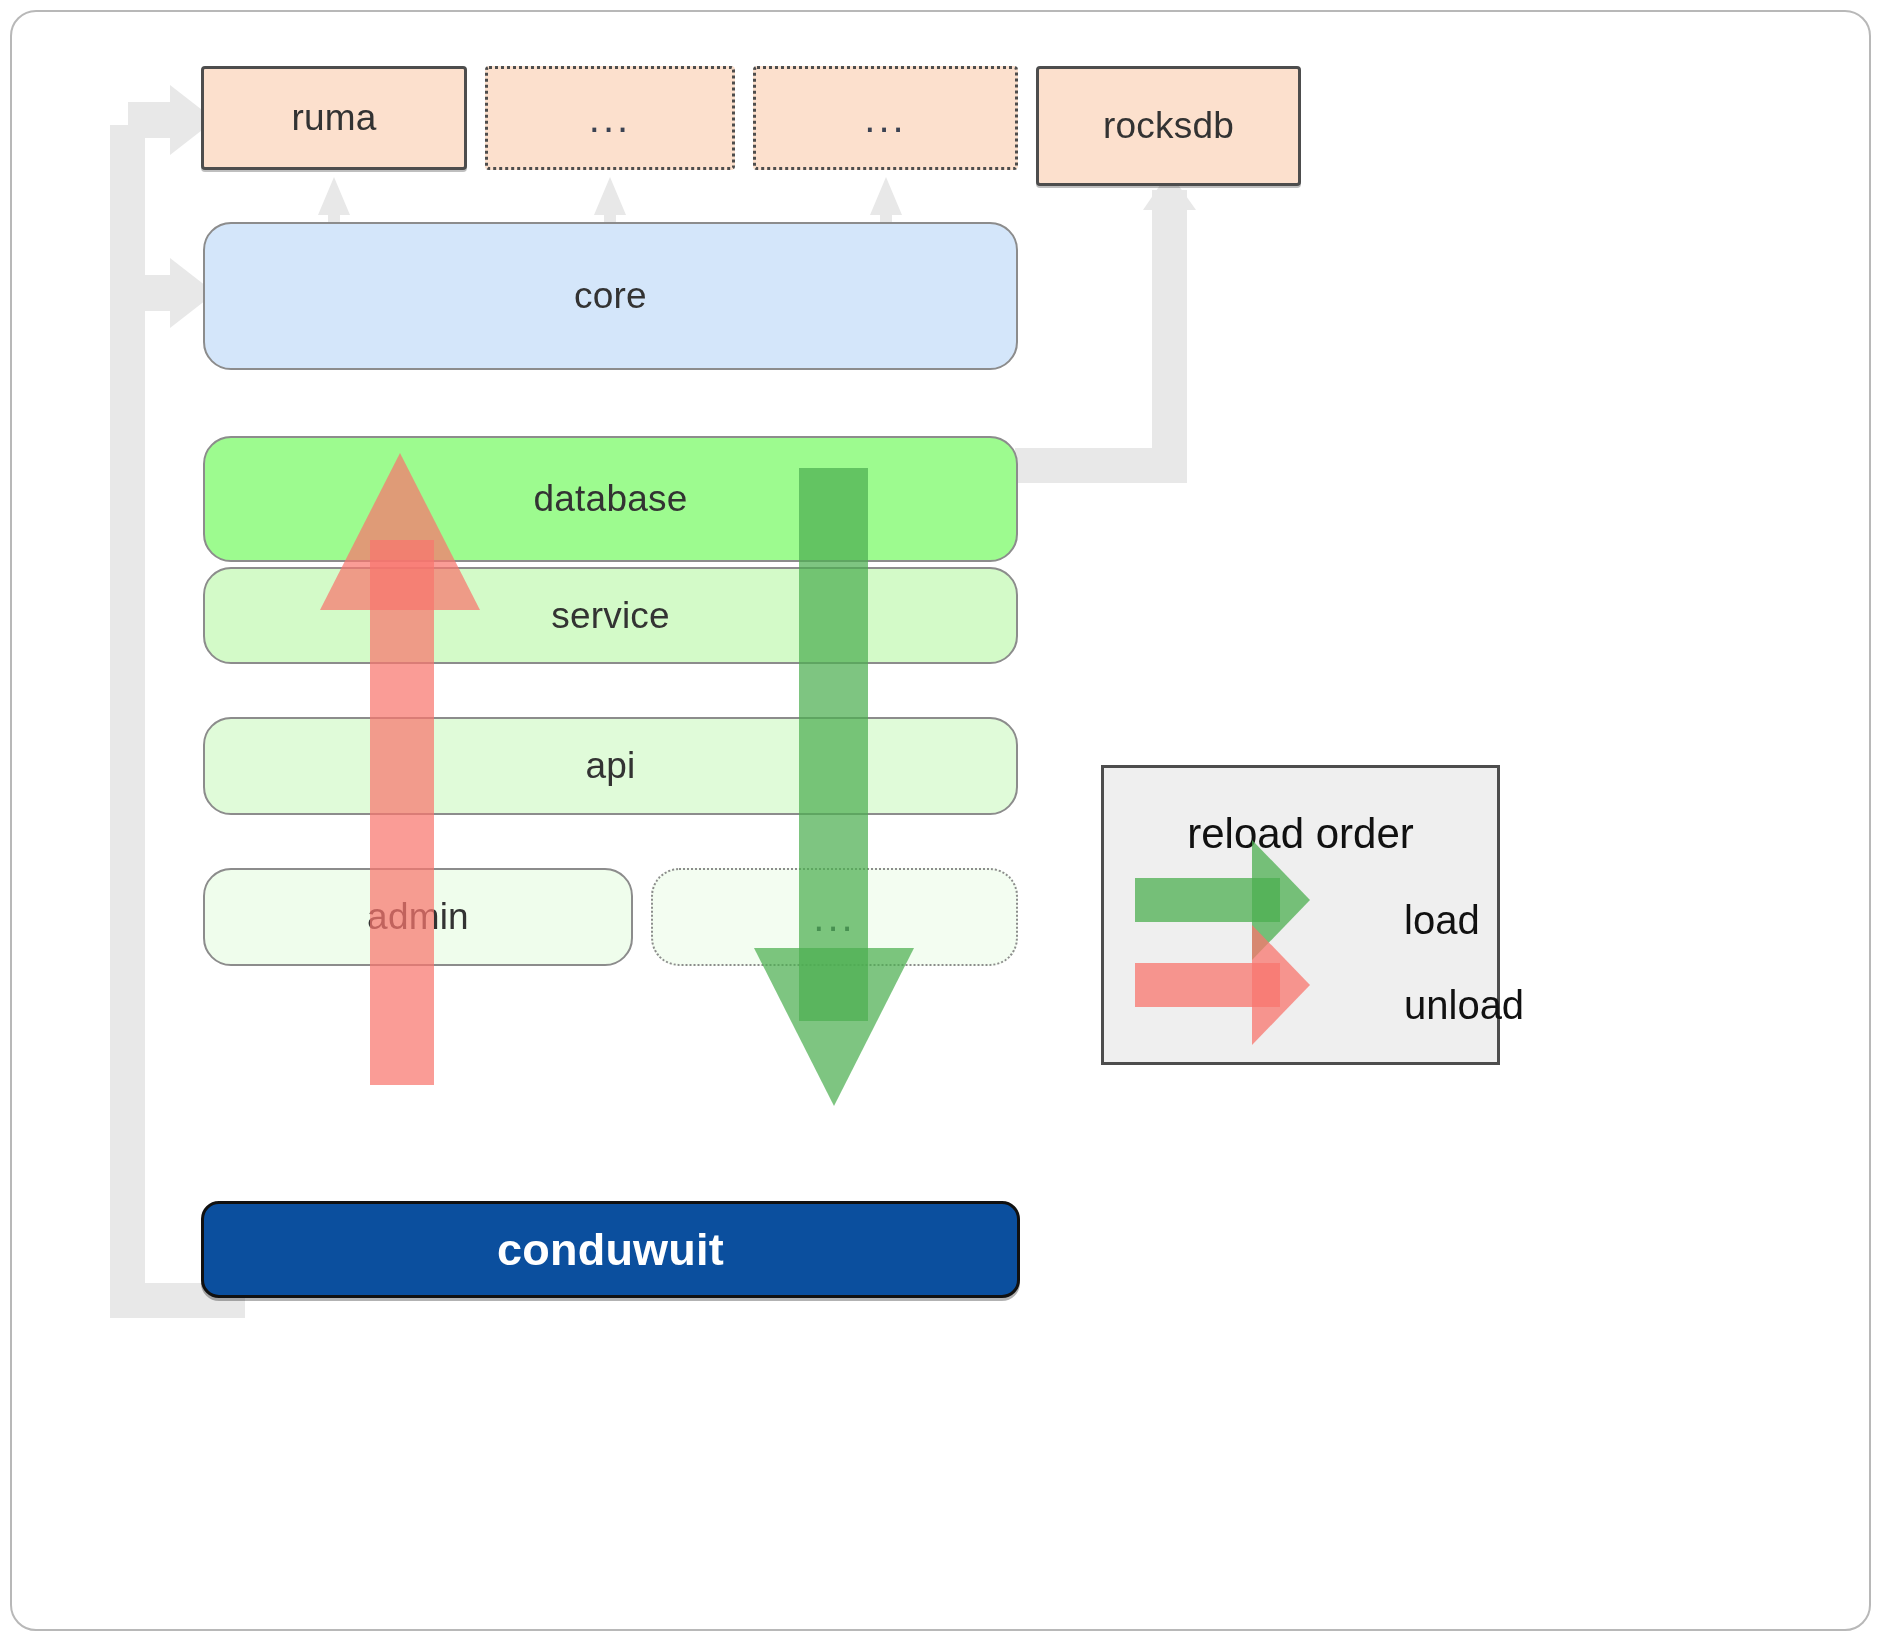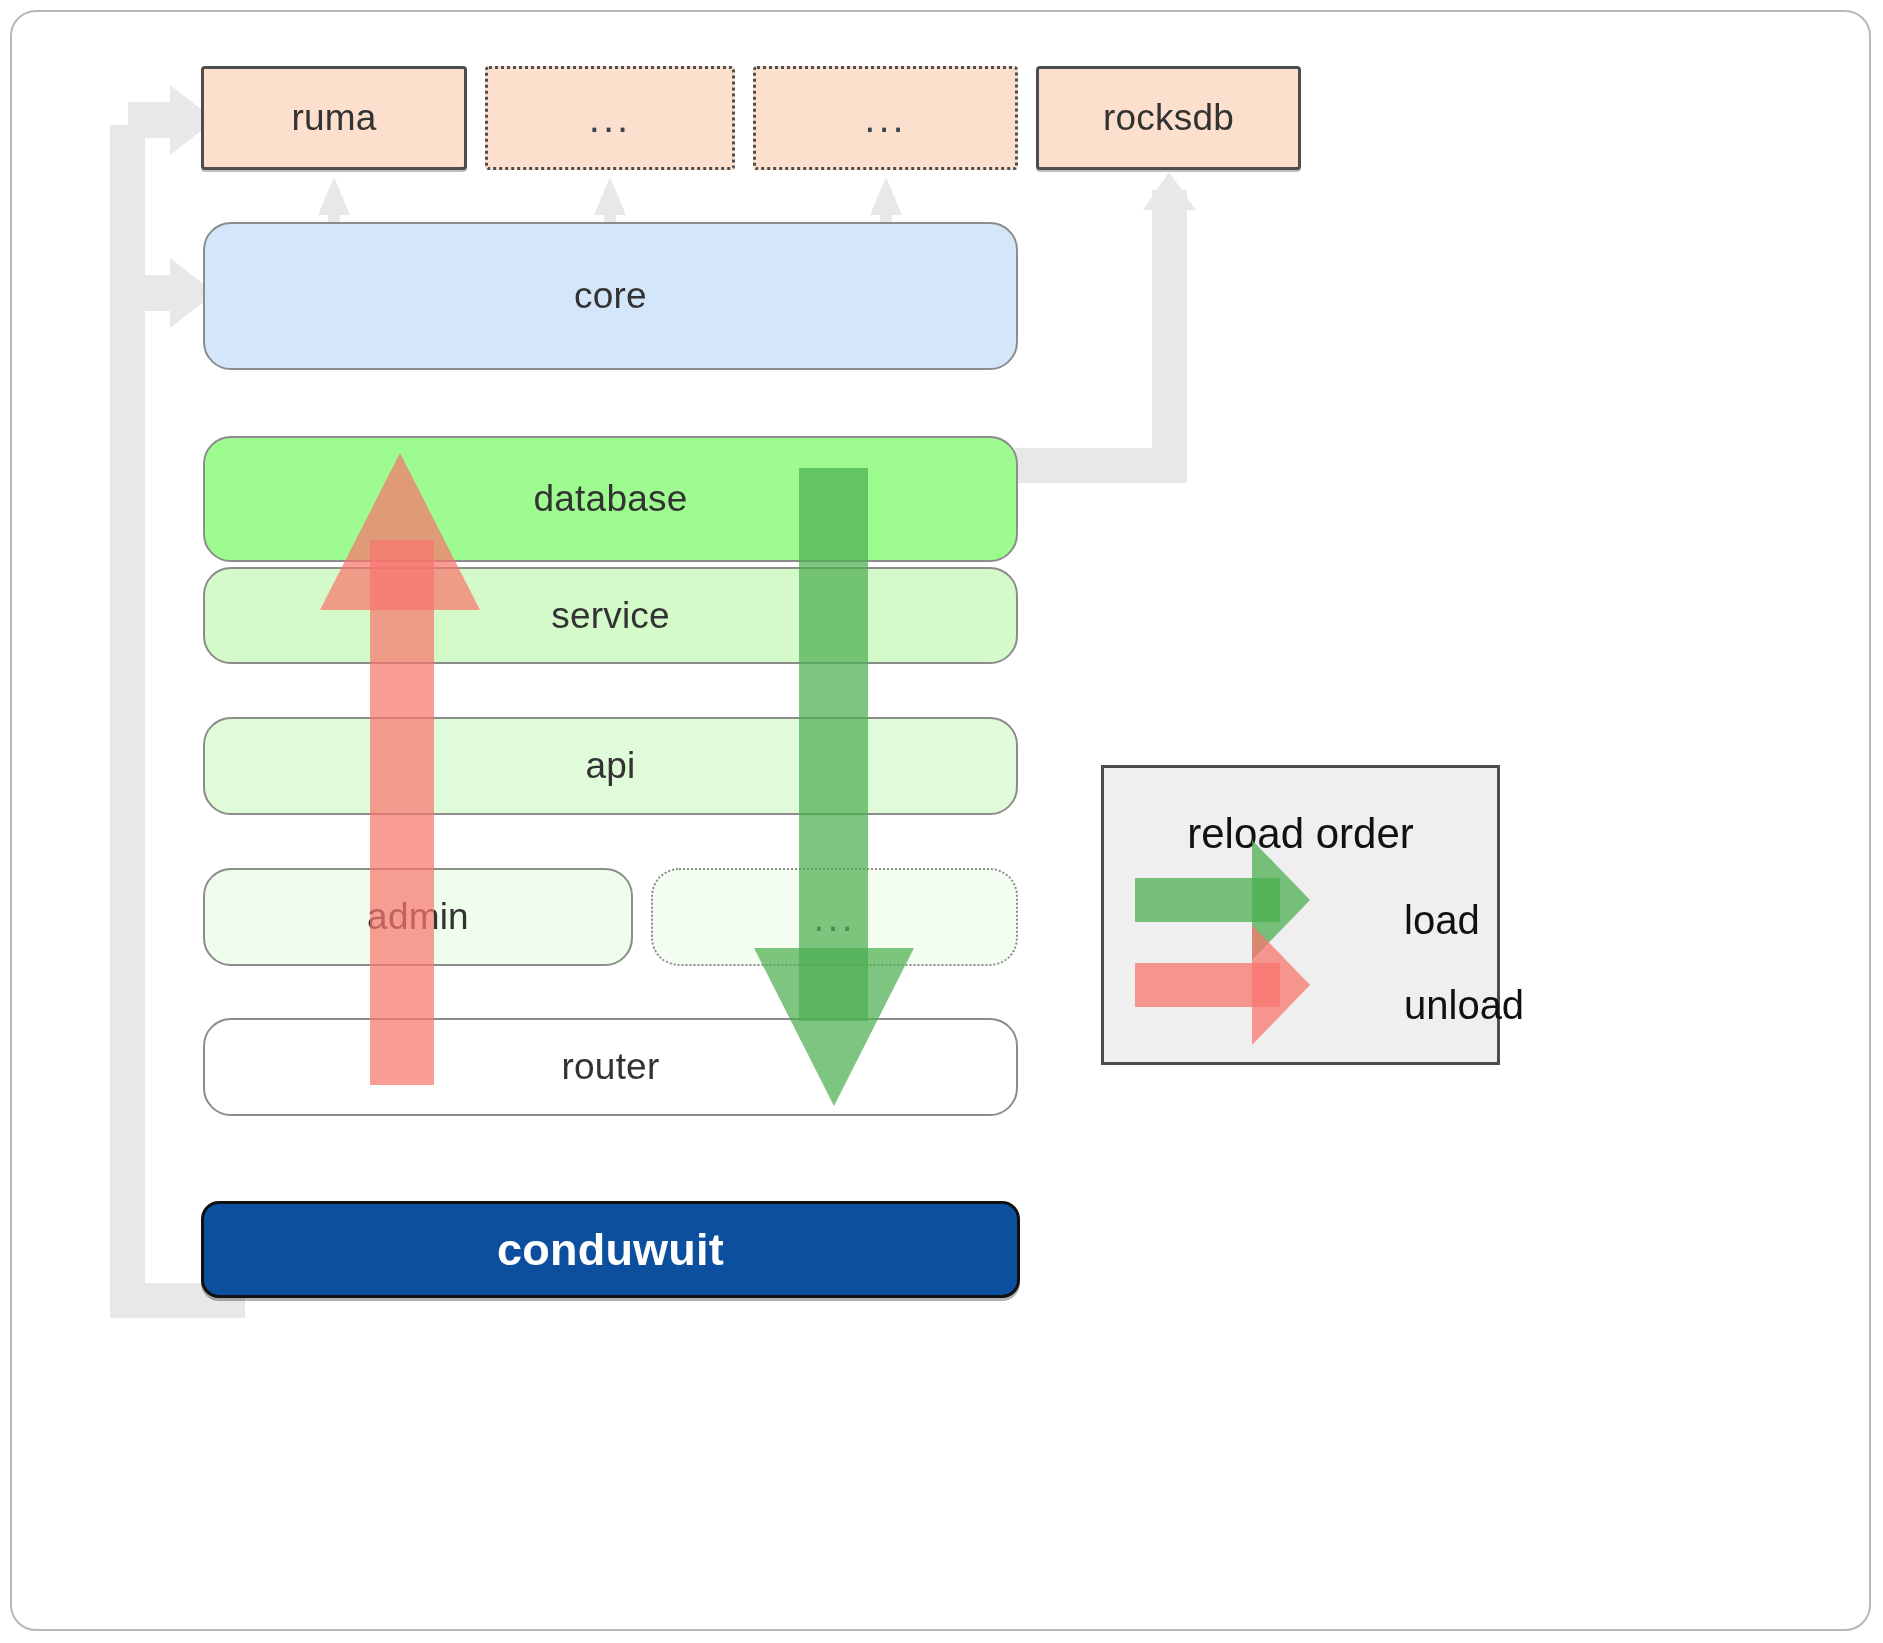--- a/index.html
+++ b/index.html
@@ -146,21 +146,21 @@
   </div>
 
   <div class="box dep dotted" style="left:485px; top:66px; width:250px; height:104px;">
     <span class="dots">...</span>
   </div>
 
   <div class="box dep dotted" style="left:753px; top:66px; width:265px; height:104px;">
     <span class="dots">...</span>
   </div>
 
-  <div class="box dep" style="left:1036px; top:66px; width:265px; height:104px;">
+  <div class="box dep" style="left:1036px; top:66px; width:265px; height:120px;">
     <span>rocksdb</span>
   </div>
 
   <div class="box layer core" style="left:203px; top:222px; width:815px; height:148px;">
     <span>core</span>
   </div>
 
   <div class="box layer database" style="left:203px; top:436px; width:815px; height:126px;">
     <span>database</span>
   </div>
@@ -174,23 +174,20 @@
   </div>
 
   <div class="box layer admin" style="left:203px; top:868px; width:430px; height:98px;">
     <span>admin</span>
   </div>
 
   <div class="box layer etc dotted" style="left:651px; top:868px; width:367px; height:98px;">
     <span class="dots">...</span>
   </div>
 
-  <div class="box layer router" style="left:203px; top:1018px; width:815px; height:98px;">
-    <span>router</span>
-  </div>
 
   <div class="box appbox" style="left:201px; top:1201px; width:819px; height:97px;">
     <span>conduwuit</span>
   </div>
 
   <svg class="overlay over" viewBox="0 0 1883 1643">
 
     <g>
       <rect x="370" y="540" width="64" height="545" fill="#f8766d" opacity="0.72"></rect>
       <polygon points="400,453 480,610 320,610" fill="#f8766d" opacity="0.72"></polygon>

